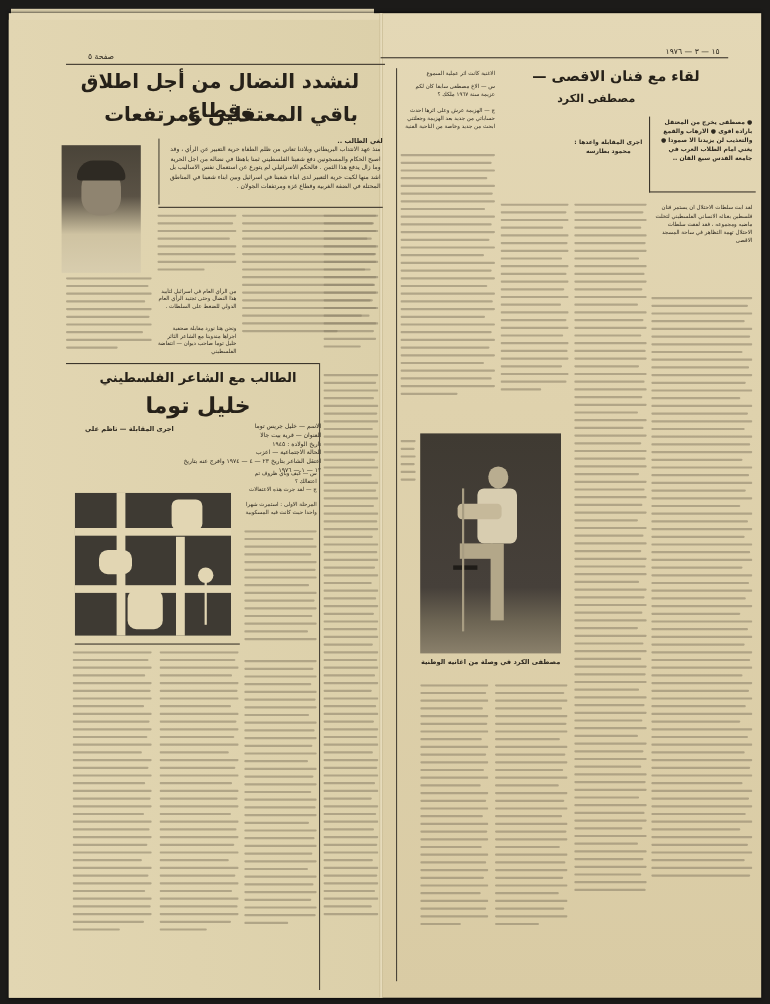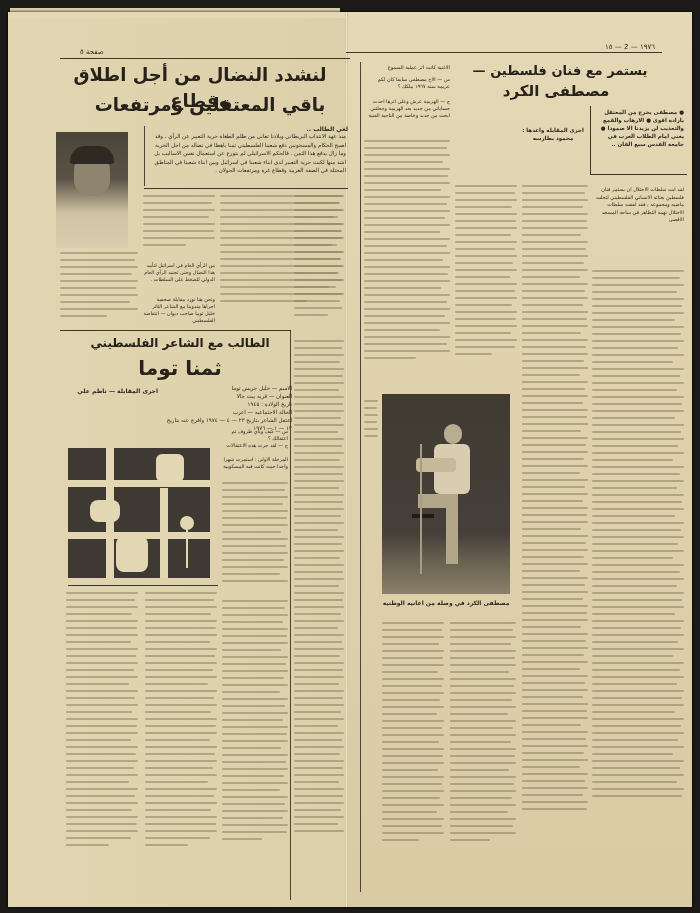--- a/index.html
+++ b/index.html
@@ -24,21 +24,21 @@
 <body>
 
 <div class="topstrip"></div>
 <div class="paper"></div>
 <div class="paper-left"></div>
 <div class="fold"></div>
 
 <div class="rule" style="left:60px;top:58px;width:290px;height:1px;"></div>
 <div class="rule" style="left:346px;top:52px;width:316px;height:1px;"></div>
 <div class="pagenum" style="left:80px;top:48px;">صفحة ٥</div>
-<div class="pagenum" style="left:605px;top:43px;direction:ltr;">١٥ — 2 — ١٩٧٦</div>
+<div class="pagenum" style="left:605px;top:43px;direction:ltr;">١٥ — ٣ — ١٩٧٦</div>
 
 <div class="head" style="left:50px;top:62px;width:300px;font-size:18px;line-height:26px;">لنشدد النضال من أجل اطلاق وقطاع</div>
 <div class="head" style="left:70px;top:92px;width:280px;font-size:18px;line-height:26px;">باقي المعتقلين ومرتفعات</div>
 <div class="txt small" style="left:300px;top:124px;width:48px;font-weight:bold;">لغي الطالب ..</div>
 
 <div class="vrule" style="left:144px;top:126px;height:60px;"></div>
 <div class="txt small" style="left:150px;top:132px;width:196px;height:52px;overflow:hidden;font-size:5.5px;line-height:8.5px;">منذ عهد الانتداب البريطاني وبلادنا تعاني من ظلم الطغاة حرية التعبير عن الرأي ، وقد اصبح الحكام والمسجونين دفع شعبنا الفلسطيني ثمنا باهظا في نضاله من اجل الحرية وما زال يدفع هذا الثمن . فالحكم الاسرائيلي لم يتورع عن استعمال نفس الاساليب بل اشد منها لكبت حرية التعبير لدى ابناء شعبنا في اسرائيل وبين ابناء شعبنا في المناطق المحتلة في الضفة الغربية وقطاع غزة ومرتفعات الجولان .</div>
 <div class="rule" style="left:144px;top:188px;width:204px;height:1px;"></div>
 
 <div class="photo" style="left:56px;top:132px;width:72px;height:116px;background:linear-gradient(180deg,#4a4439 0%,#5a5245 40%,#cfc3a2 70%,#d8cdae 100%);">
@@ -84,21 +84,21 @@
     <div class="line" style="width:100%"></div>
     <div class="line" style="width:98%"></div>
     <div class="line" style="width:100%"></div>
     <div class="line" style="width:90%"></div>
     <div class="line" style="width:100%"></div>
     <div class="line" style="width:60%"></div>
 </div>
 <div class="rule" style="left:60px;top:330px;width:230px;height:1px;"></div>
 
 <div class="head" style="left:70px;top:334px;width:220px;font-size:12px;line-height:18px;">الطالب مع الشاعر الفلسطيني</div>
-<div class="head" style="left:80px;top:354px;width:200px;font-size:20px;line-height:28px;">ثمنا توما</div>
+<div class="head" style="left:80px;top:354px;width:200px;font-size:20px;line-height:28px;">خليل توما</div>
 <div class="txt small" style="left:68px;top:386px;width:90px;font-weight:bold;">اجرى المقابلة — تاظم علي</div>
 <div class="txt small" style="left:160px;top:384px;width:132px;font-size:5.5px;line-height:8px;">
   <div>الاسم — خليل جريس توما</div>
   <div>العنوان — قرية بيت جالا</div>
   <div>تاريخ الولادة : ١٩٤٥</div>
   <div>الحالة الاجتماعية — اعزب</div>
   <div>اعتقل الشاعر بتاريخ ٢٣ — ٤ — ١٩٧٤ وافرج عنه بتاريخ ١٢ — ١ — ١٩٧٦</div>
 </div>
 <div class="vrule" style="left:290px;top:330px;height:570px;"></div>
 
@@ -345,22 +345,22 @@
     <div class="line" style="width:96%"></div>
     <div class="line" style="width:100%"></div>
     <div class="line" style="width:70%"></div>
 </div>
 
 <div class="vrule" style="left:360px;top:62px;height:830px;"></div>
 <div class="txt small" style="left:364px;top:64px;width:86px;font-size:5px;line-height:7px;">الاغنية كانت اثر عملية السموع</div>
 <div class="txt small" style="left:364px;top:76px;width:86px;font-size:5px;line-height:7px;">س — الاخ مصطفى سابقا كان لكم عزيمة سنة ١٩٦٧ ملكك ؟</div>
 <div class="txt small" style="left:364px;top:98px;width:86px;height:40px;overflow:hidden;font-size:5px;line-height:7px;">ج — الهزيمة عرش وعلى اثرها احدث حساباتي من جديد بعد الهزيمة وجعلتني ابحث من جديد وخاصة من الناحية الفنية</div>
 
-<div class="head" style="left:450px;top:62px;width:220px;font-size:13px;line-height:18px;">يستمر مع فنان فلسطين —</div>
-<div class="head" style="left:476px;top:82px;width:160px;font-size:15px;line-height:18px;">مصطفى الكرد</div>
+<div class="head" style="left:450px;top:62px;width:220px;font-size:13px;line-height:18px;">لقاء مع فنان الاقصى —</div>
+<div class="head" style="left:462px;top:82px;width:160px;font-size:10px;line-height:18px;">مصطفى الكرد</div>
 
 <div class="box" style="left:590px;top:106px;width:96px;height:68px;border-top:none;border-right:none;"></div>
 <div class="txt small" style="left:596px;top:108px;width:88px;height:64px;overflow:hidden;font-size:5.5px;line-height:8px;font-weight:bold;">● مصطفى يخرج من المعتقل بارادة اقوى ● الارهاب والقمع والتعذيب لن يزيدنا الا صمودا ● يغني امام الطلاب العرب في جامعة القدس سبع الفان ..</div>
 <div class="txt small" style="left:520px;top:126px;width:66px;font-size:5.5px;line-height:8px;font-weight:bold;text-align:center;">اجرى المقابلة واعدها : محمود بطارسه</div>
 
 <div class="col" style="left:364px;top:140px;width:86px;height:250px;">
   <div class="line" style="width:100%"></div>
     <div class="line" style="width:96%"></div>
     <div class="line" style="width:100%"></div>
     <div class="line" style="width:92%"></div>

